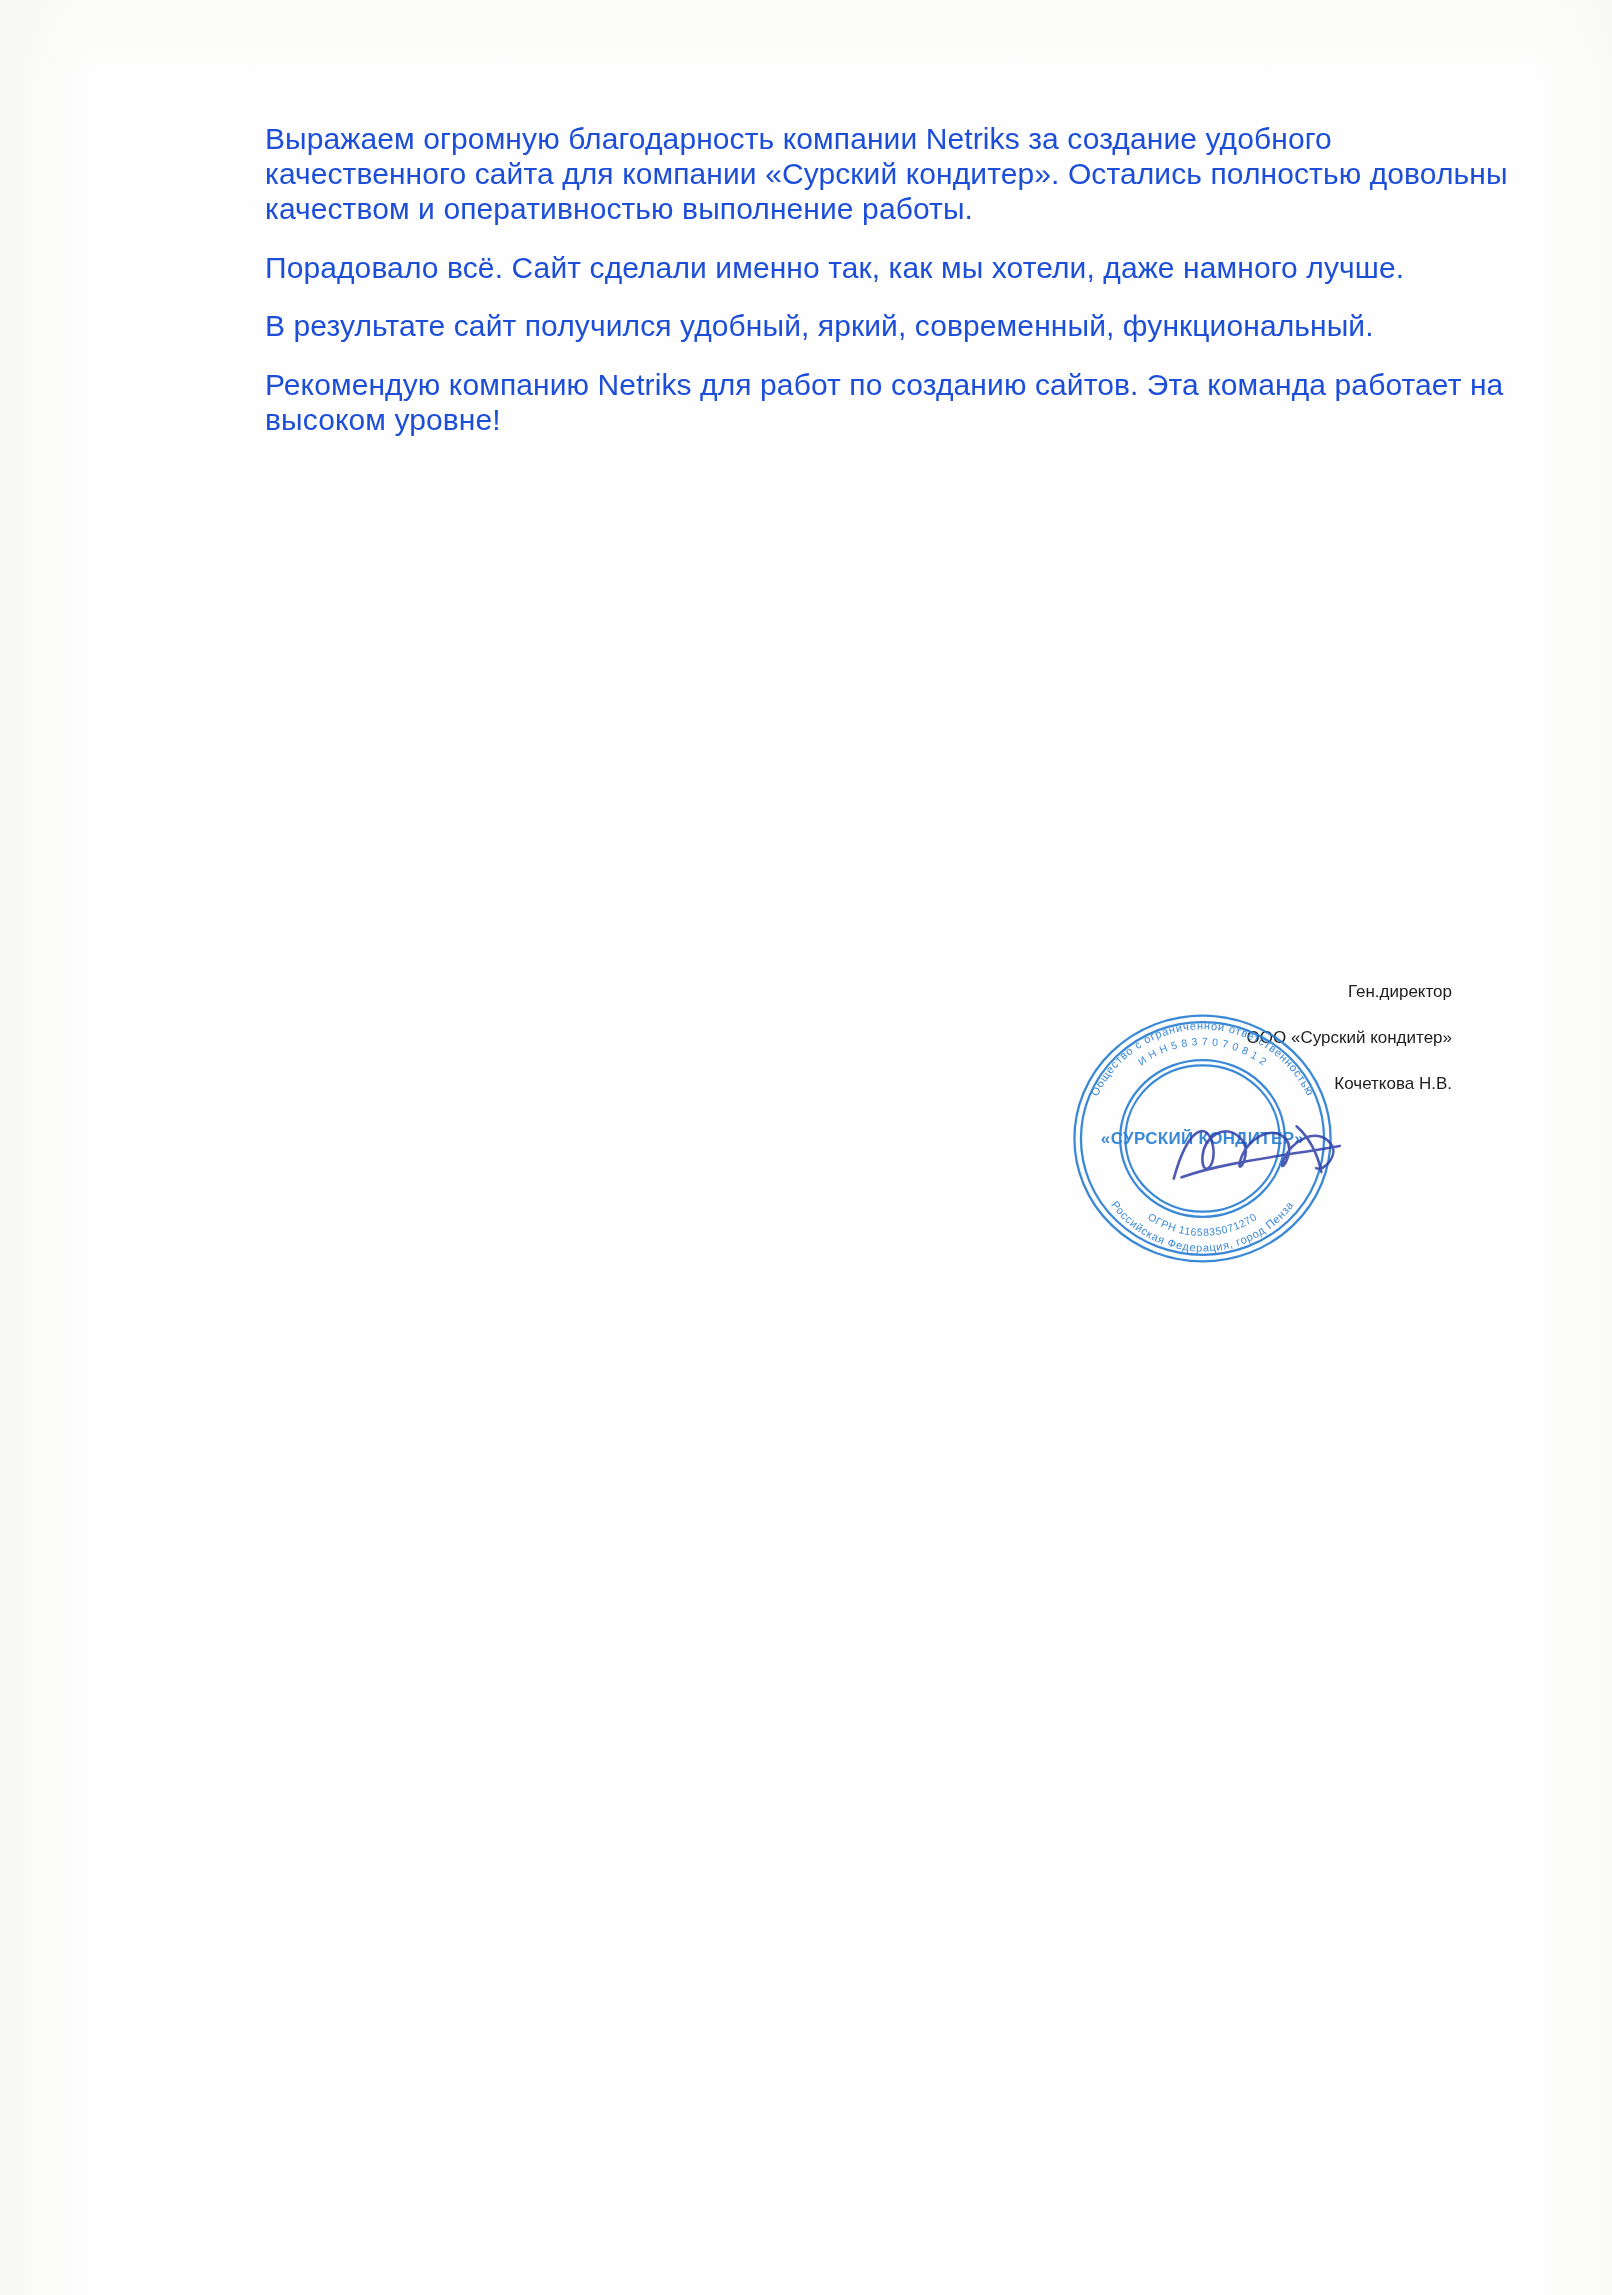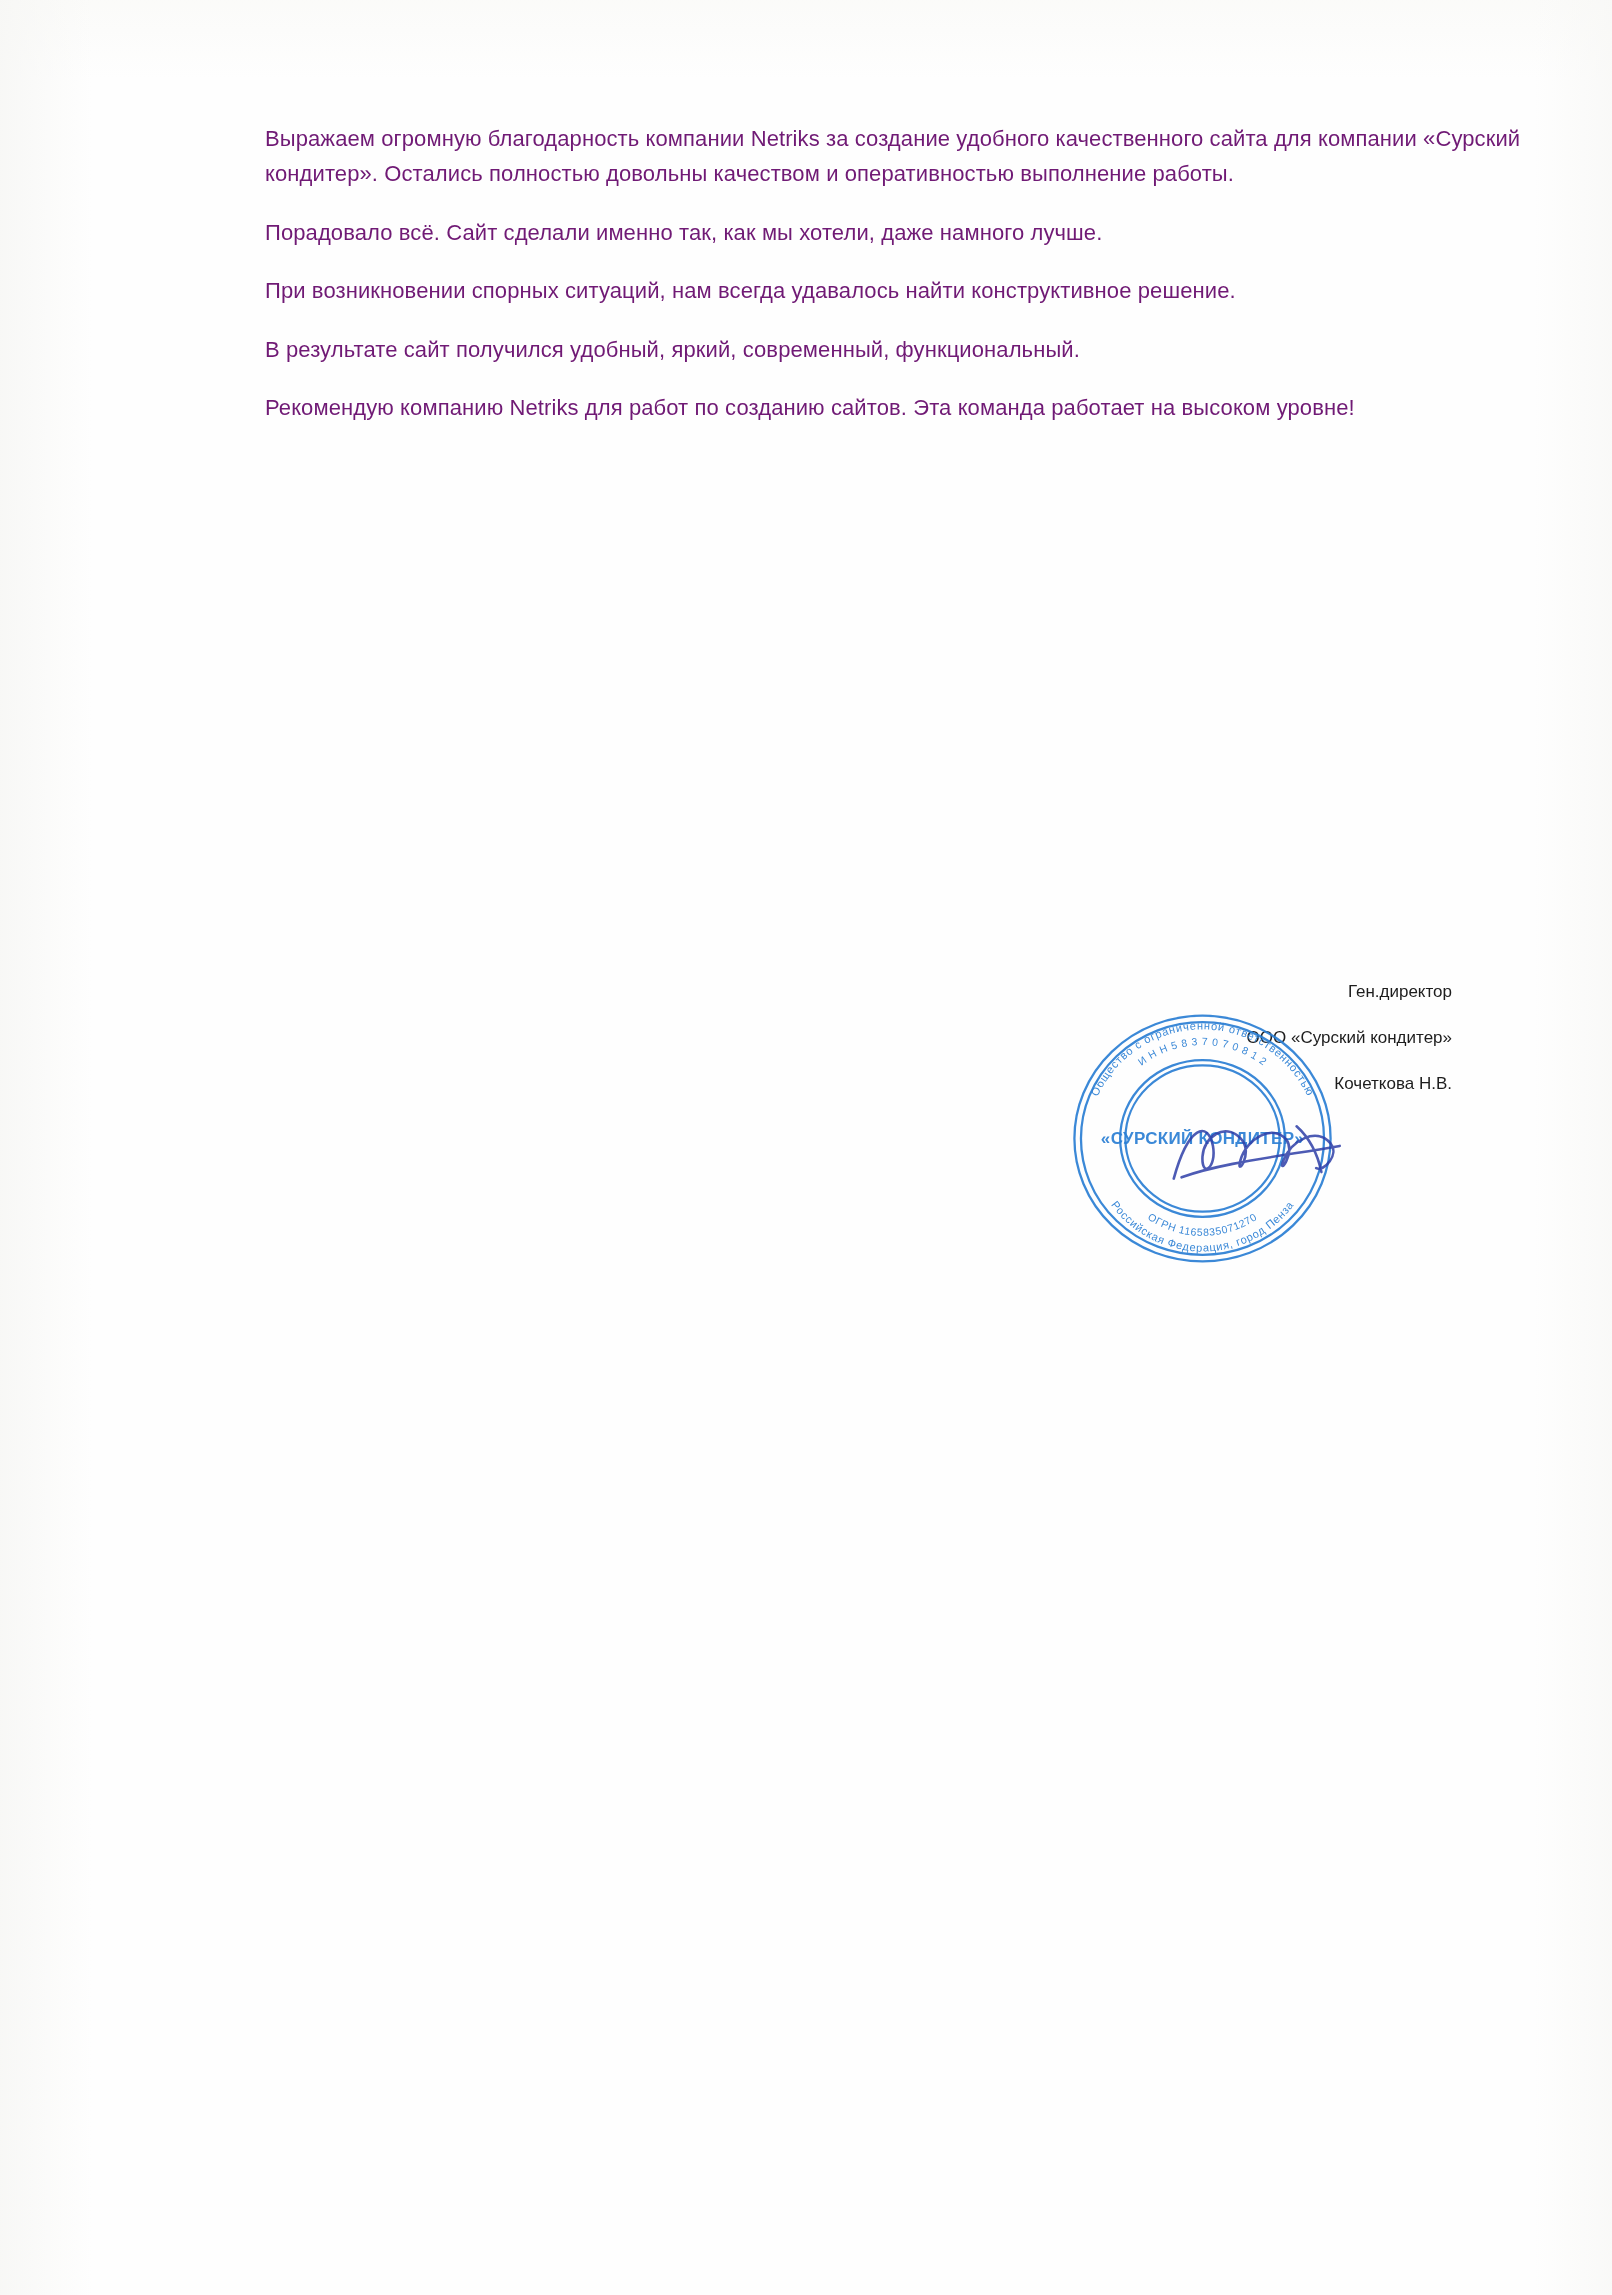--- a/index.html
+++ b/index.html
@@ -33,25 +33,25 @@
   }
 
   .body-text {
     position: absolute;
     left: 265px;
     top: 121px;
     width: 1263px;
   }
 
   .para {
-    font-size: 22px;
+    font-size: 30px;
     line-height: 35px;
     letter-spacing: 0.1px;
     margin: 0 0 23.6px 0;
-    color: #701a75;
+    color: #1d4ed8;
     font-family: "Liberation Sans", sans-serif;
   }
   .para:last-child { margin-bottom: 12px; }
 
   
   .sign-block {
     position: absolute;
     right: 161px;
     top: 969px;
     width: 563px;
@@ -87,21 +87,20 @@
 </style>
 </head>
 <body>
 
 <div class="page">
   <div class="scan-tint"></div>
 
   <div class="body-text">
     <p class="para">Выражаем огромную благодарность компании Netriks за создание удобного качественного сайта для компании «Сурский кондитер». Остались полностью довольны качеством и оперативностью выполнение работы.</p>
     <p class="para">Порадовало всё. Сайт сделали именно так, как мы хотели, даже намного лучше.</p>
-    <p class="para">При возникновении спорных ситуаций, нам всегда удавалось найти конструктивное решение.</p>
     <p class="para">В результате сайт получился удобный, яркий, современный, функциональный.</p>
     <p class="para">Рекомендую компанию Netriks для работ по созданию сайтов. Эта команда работает на высоком уровне!</p>
   </div>
 
   <div class="sign-block">
     <div class="sign-line">Ген.директор</div>
     <div class="sign-line">ООО «Сурский кондитер»</div>
     <div class="sign-line">Кочеткова Н.В.</div>
   </div>
 

